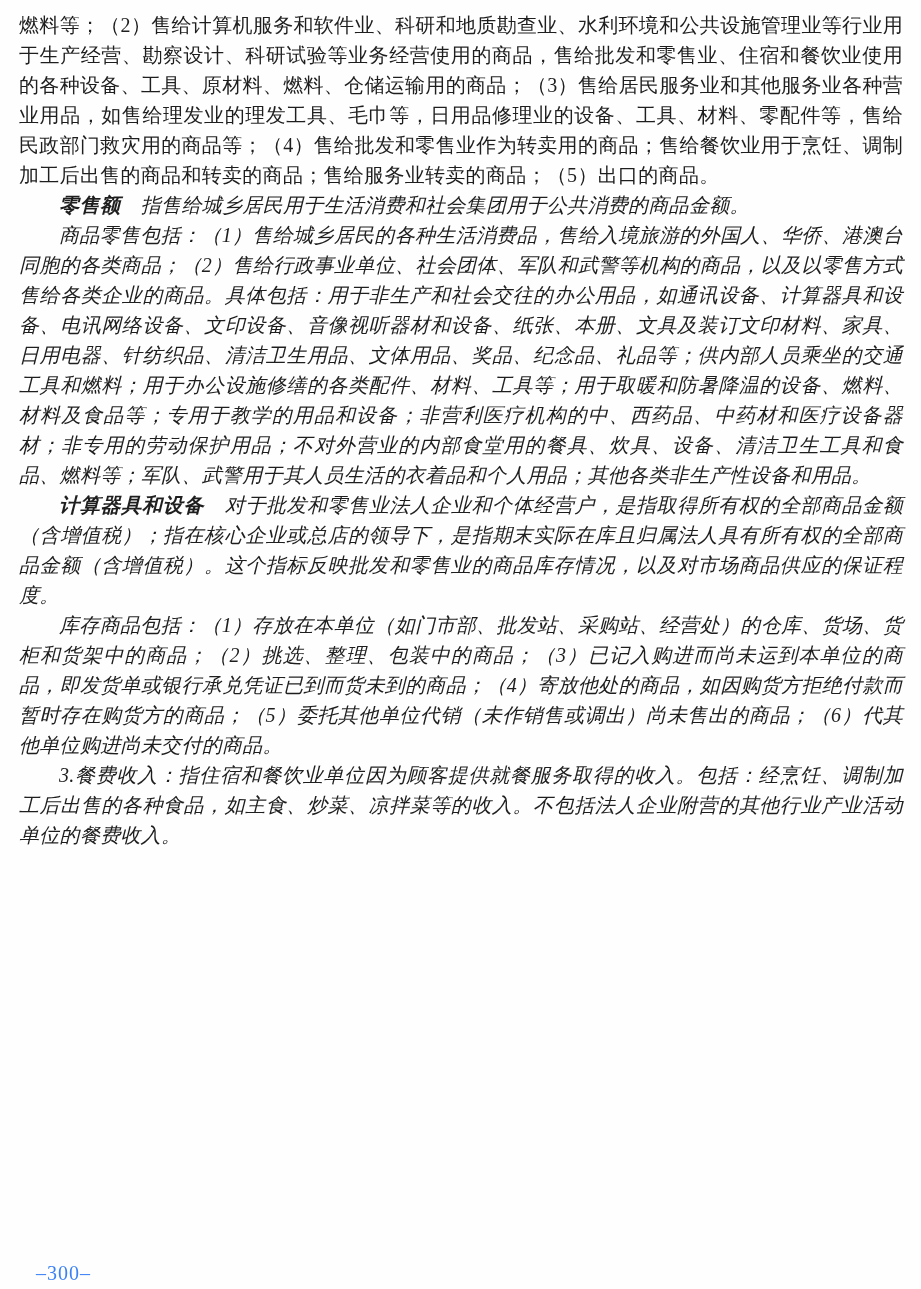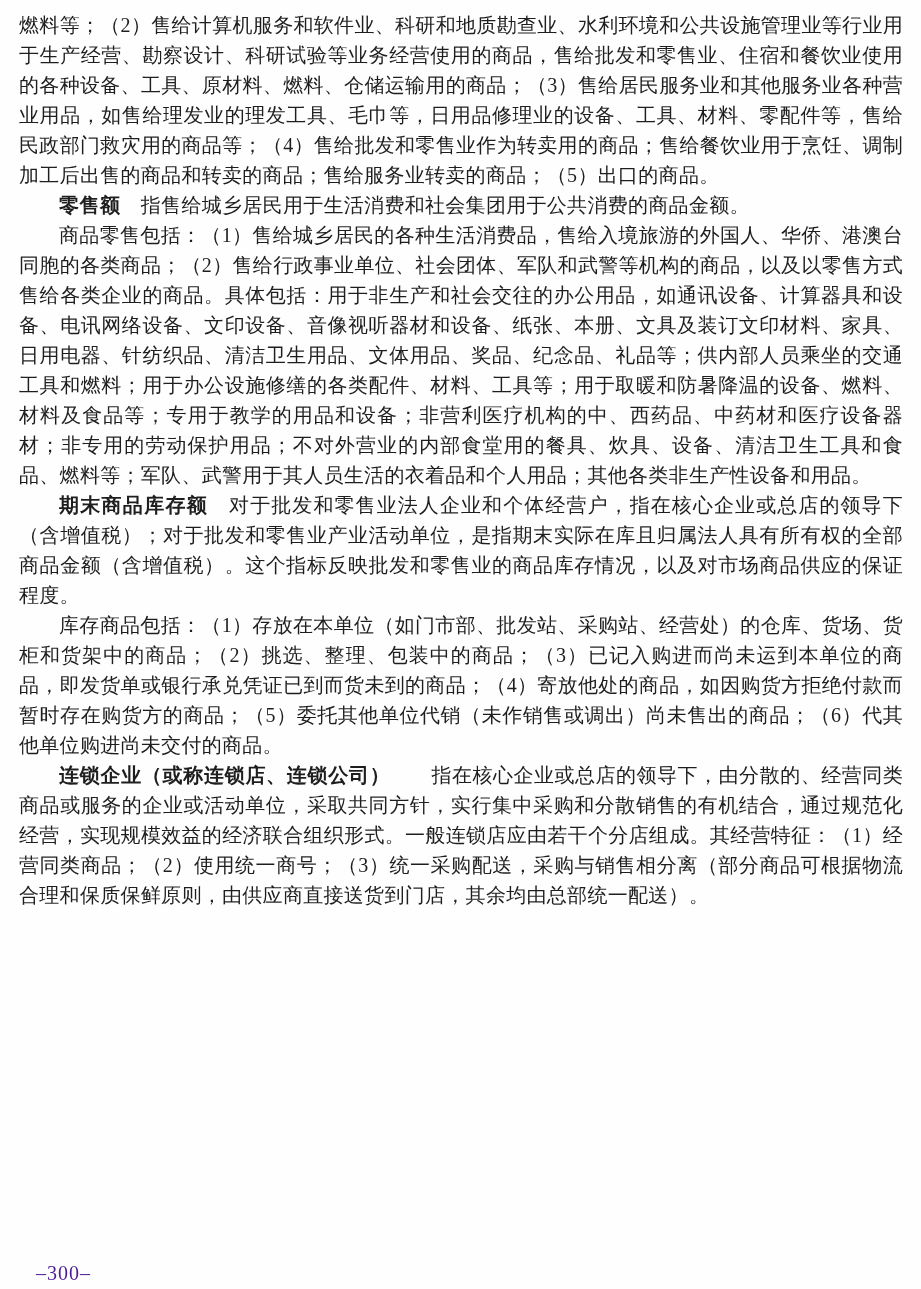--- a/index.html
+++ b/index.html
@@ -19,54 +19,54 @@
     background: #fefefe;
     padding: 10px 18px 0 19px;
   }
   .para {
     font-size: 20px;
     line-height: 30px;
     text-align: justify;
     text-justify: inter-ideograph;
     letter-spacing: 0.3px;
   }
-  .para.indent { text-indent: 2em; }
+  .para.indent { text-indent: 2em; font-style: italic; }
   .term {
     font-weight: 700;
     font-family: "Liberation Sans", "DejaVu Sans", sans-serif;
     letter-spacing: 0.5px;
   }
   .footer {
     position: absolute;
     left: 36px;
     top: 1258px;
     font-size: 20px;
     line-height: 30px;
-    color: #4c1d95;
+    color: #3b82f6;
     letter-spacing: 1px;
   }
 </style>
 </head>
 <body>
 
 <div class="page">
 
   <p class="para"><span>燃料等；（2）售给计算机服务和软件业、科研和地质勘查业、水利环境和公共设施管理业等行业用于生产经营、勘察设计、科研试验等业务经营使用的商品，售给批发和零售业、住宿和餐饮业使用的各种设备、工具、原材料、燃料、仓储运输用的商品；（3）售给居民服务业和其他服务业各种营业用品，如售给理发业的理发工具、毛巾等，日用品修理业的设备、工具、材料、零配件等，售给民政部门救灾用的商品等；（4）售给批发和零售业作为转卖用的商品；售给餐饮业用于烹饪、调制加工后出售的商品和转卖的商品；售给服务业转卖的商品；（5）出口的商品。</span></p>
 
   <p class="para indent"><b class="term">零售额</b><span>　指售给城乡居民用于生活消费和社会集团用于公共消费的商品金额。</span></p>
 
   <p class="para indent"><span>商品零售包括：（1）售给城乡居民的各种生活消费品，售给入境旅游的外国人、华侨、港澳台同胞的各类商品；（2）售给行政事业单位、社会团体、军队和武警等机构的商品，以及以零售方式售给各类企业的商品。具体包括：用于非生产和社会交往的办公用品，如通讯设备、计算器具和设备、电讯网络设备、文印设备、音像视听器材和设备、纸张、本册、文具及装订文印材料、家具、日用电器、针纺织品、清洁卫生用品、文体用品、奖品、纪念品、礼品等；供内部人员乘坐的交通工具和燃料；用于办公设施修缮的各类配件、材料、工具等；用于取暖和防暑降温的设备、燃料、材料及食品等；专用于教学的用品和设备；非营利医疗机构的中、西药品、中药材和医疗设备器材；非专用的劳动保护用品；不对外营业的内部食堂用的餐具、炊具、设备、清洁卫生工具和食品、燃料等；军队、武警用于其人员生活的衣着品和个人用品；其他各类非生产性设备和用品。</span></p>
 
-  <p class="para indent"><b class="term">期末商品库存额</b><span>　对于批发和零售业法人企业和个体经营户，指在核心企业或总店的领导下（含增值税）；对于批发和零售业产业活动单位，是指期末实际在库且归属法人具有所有权的全部商品金额（含增值税）。这个指标反映批发和零售业的商品库存情况，以及对市场商品供应的保证程度。</span></p>
+  <p class="para indent"><b class="term">计算器具和设备</b><span>　对于批发和零售业法人企业和个体经营户，是指取得所有权的全部商品金额（含增值税）；指在核心企业或总店的领导下，是指期末实际在库且归属法人具有所有权的全部商品金额（含增值税）。这个指标反映批发和零售业的商品库存情况，以及对市场商品供应的保证程度。</span></p>
 
   <p class="para indent"><span>库存商品包括：（1）存放在本单位（如门市部、批发站、采购站、经营处）的仓库、货场、货柜和货架中的商品；（2）挑选、整理、包装中的商品；（3）已记入购进而尚未运到本单位的商品，即发货单或银行承兑凭证已到而货未到的商品；（4）寄放他处的商品，如因购货方拒绝付款而暂时存在购货方的商品；（5）委托其他单位代销（未作销售或调出）尚未售出的商品；（6）代其他单位购进尚未交付的商品。</span></p>
 
 
 
 
+  <p class="para indent"><span>3.餐费收入：指住宿和餐饮业单位因为顾客提供就餐服务取得的收入。包括：经烹饪、调制加工后出售的各种食品，如主食、炒菜、凉拌菜等的收入。不包括法人企业附营的其他行业产业活动单位的餐费收入。</span></p>
 
 
 
-  <p class="para indent"><b class="term">连锁企业（或称连锁店、连锁公司）</b><span>　　指在核心企业或总店的领导下，由分散的、经营同类商品或服务的企业或活动单位，采取共同方针，实行集中采购和分散销售的有机结合，通过规范化经营，实现规模效益的经济联合组织形式。一般连锁店应由若干个分店组成。其经营特征：（1）经营同类商品；（2）使用统一商号；（3）统一采购配送，采购与销售相分离（部分商品可根据物流合理和保质保鲜原则，由供应商直接送货到门店，其余均由总部统一配送）。</span></p>
 
   <div class="footer">–300–</div>
 
 </div>
 
 </body></html>

